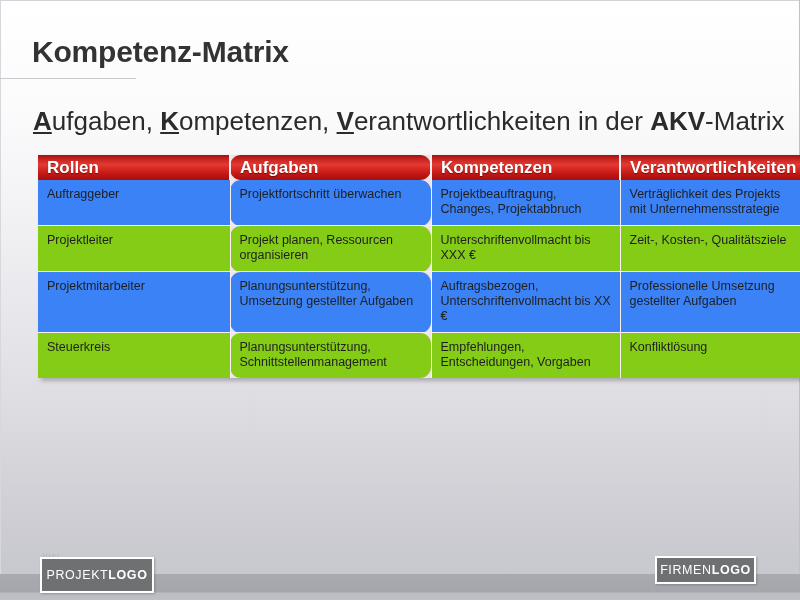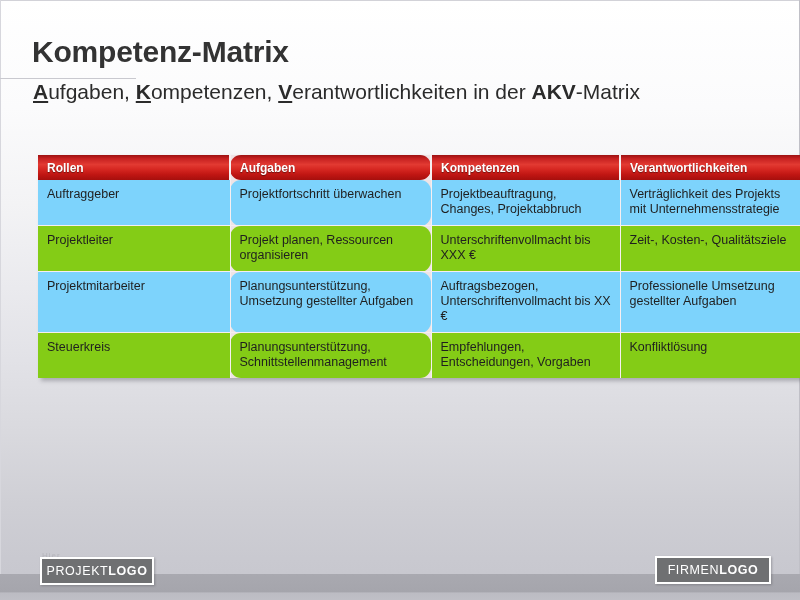--- a/index.html
+++ b/index.html
@@ -61,22 +61,22 @@
     position: absolute;
     left: 0px;
     top: 78px;
     width: 136px;
     height: 1px;
     background: #c9c9cf;
   }
   .subtitle {
     position: absolute;
     left: 33px;
-    top: 80px;
-    font-size: 21px;
+    top: 106px;
+    font-size: 26px;
     color: #2b2b2b;
     white-space: nowrap;
   }
   .subtitle .u { text-decoration: underline; font-weight: bold; }
   .subtitle .b { font-weight: bold; }
 
   
   .matrix-wrap {
     position: absolute;
     left: 38px;
@@ -88,21 +88,21 @@
     border-collapse: collapse;
     table-layout: fixed;
     box-shadow: 3px 3px 4px rgba(90, 90, 100, 0.40);
     background: #efe4e6;
   }
   .matrix th {
     height: 25px;
     padding: 0 0 0 9px;
     text-align: left;
     vertical-align: middle;
-    font-size: 12px;
+    font-size: 17px;
     font-weight: bold;
     color: #ffffff;
     text-shadow: 0 1px 1px rgba(0,0,0,0.45);
     background: linear-gradient(to bottom,
         #9c1212 0%,
         #c52020 14%,
         #e23a32 38%,
         #d72822 56%,
         #c01613 78%,
         #a60f0d 100%);
@@ -116,21 +116,21 @@
     padding: 7px 8px 8px 9px;
     vertical-align: top;
     font-size: 12.5px;
     line-height: 15px;
     color: #1f1f1f;
     border-right: 1px solid #f7eff1;
     border-bottom: 1px solid #f6eef0;
   }
   .matrix td:last-child { border-right: none; }
 
-  .row-dark td { background: #7dd3fc; }
+  .row-dark td { background: #3b82f6; }
   .row-light td { background: #84cc16; }
   .matrix tr:last-child td { border-bottom: none; }
 
   .c0 { width: 182px; }
   .c1 { width: 190px; border-radius: 11px; }
   .c2 { width: 178px; }
   .c3 { width: 174px; }
 
   
   .footer-bar {
@@ -161,26 +161,26 @@
     display: flex;
     align-items: center;
     justify-content: center;
     box-shadow: 1px 1px 2px rgba(70,70,75,0.35);
   }
   .logo-box .bold { font-weight: bold; }
   #projekt-logo {
     left: 40px;
     top: 557px;
     width: 114px;
-    height: 28px;
+    height: 36px;
   }
   #firmen-logo {
     left: 655px;
     top: 556px;
-    width: 116px;
+    width: 101px;
     height: 28px;
   }
   .logo-ghost {
     position: absolute;
     left: 42px;
     top: 551px;
     font-size: 8px;
     color: #b5b5bb;
     letter-spacing: 1px;
   }

